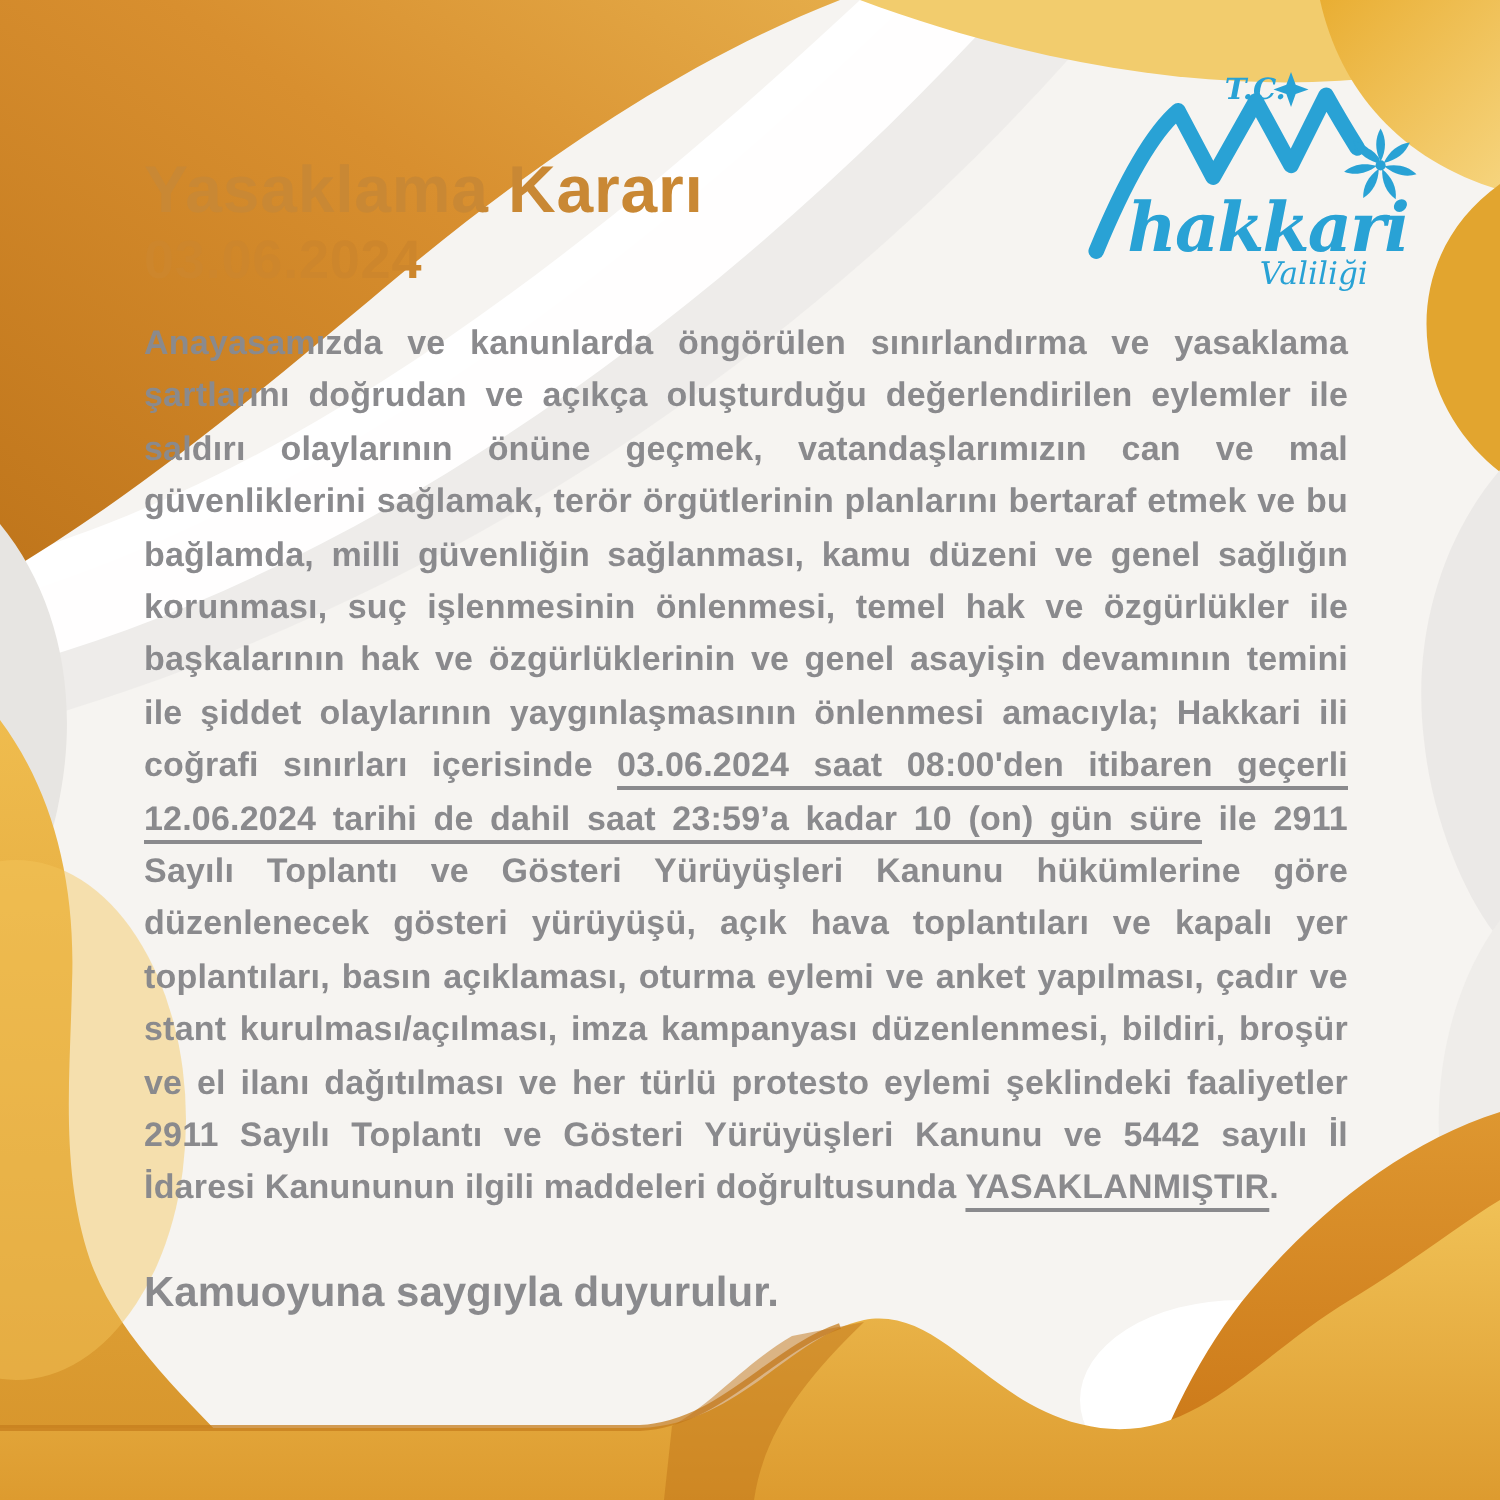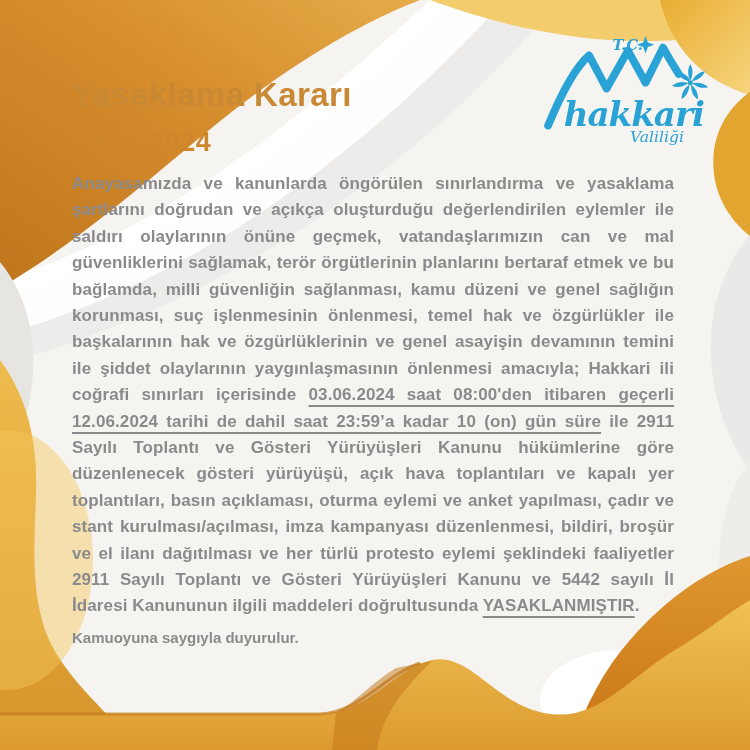--- a/index.html
+++ b/index.html
@@ -14,31 +14,31 @@
     background:var(--card-cream);
   }
   .deco{position:absolute; inset:0; width:750px; height:750px; pointer-events:none;}
   .content{position:absolute; inset:0; padding:78px 56px 0 72px; z-index:2;}
   .title{
     font-size:33px; font-weight:800; letter-spacing:.4px; line-height:1.06;
     color:var(--title-orange);
   }
   .date{
     font-size:27px; font-weight:800; letter-spacing:.4px;
-    color:var(--date-orange); margin:14px 0 13px;
+    color:var(--date-orange); margin:2px 0 13px;
   }
   .body-text{
     width:602px; font-size:17px; font-weight:700; line-height:26.4px;
     letter-spacing:.1px; color:var(--body-gray); text-align:justify;
   }
   .u{
     text-decoration:underline; text-decoration-thickness:1.8px; text-underline-offset:5px;
   }
   .closing{
-    font-size:15px; font-weight:700; color:var(--body-gray); margin-top:9px;
+    font-size:21px; font-weight:700; color:var(--body-gray); margin-top:27px;
   }
   .logo{position:absolute; left:543px; top:34px; width:168px; height:112px; z-index:3;}
 </style>
 </head>
 <body>
 
 <div class="canvas">
 
   <svg class="deco" viewBox="0 0 750 750" aria-hidden="true">
     <defs>

